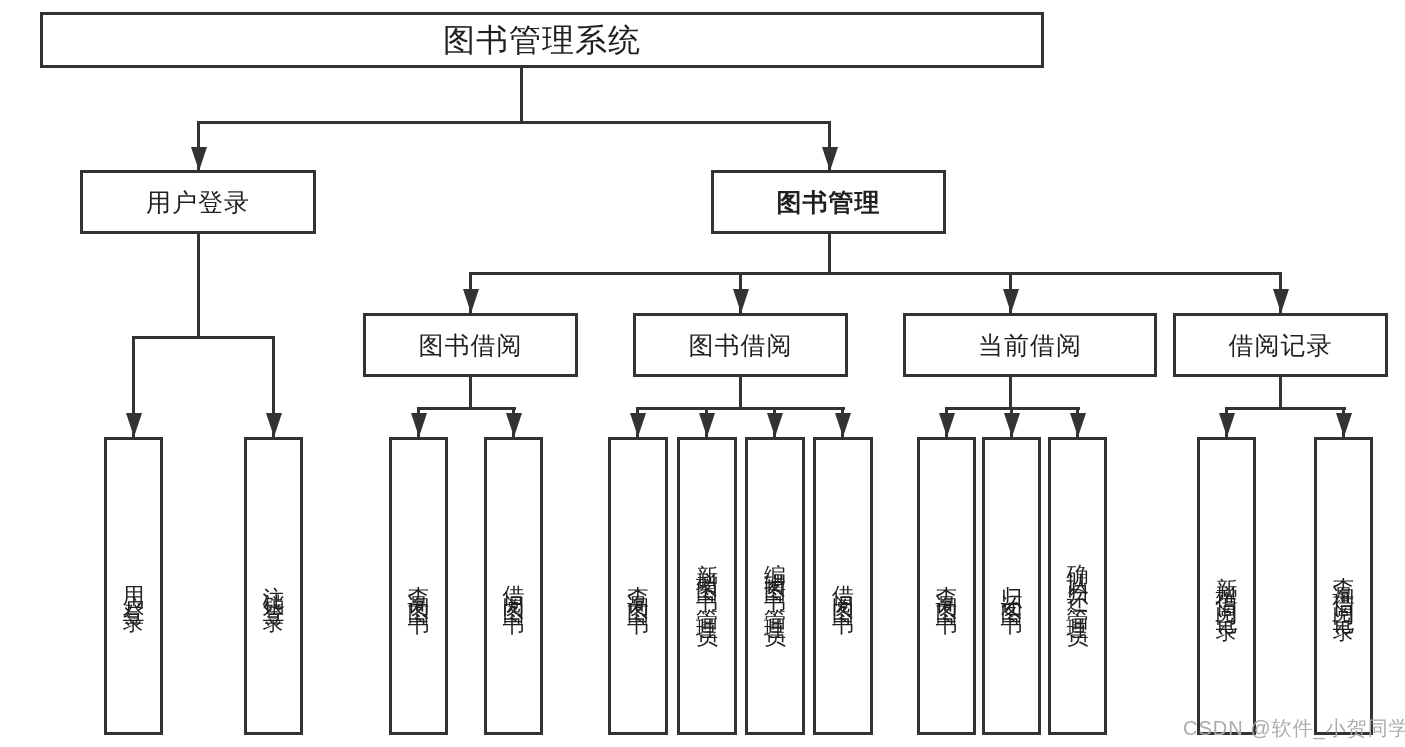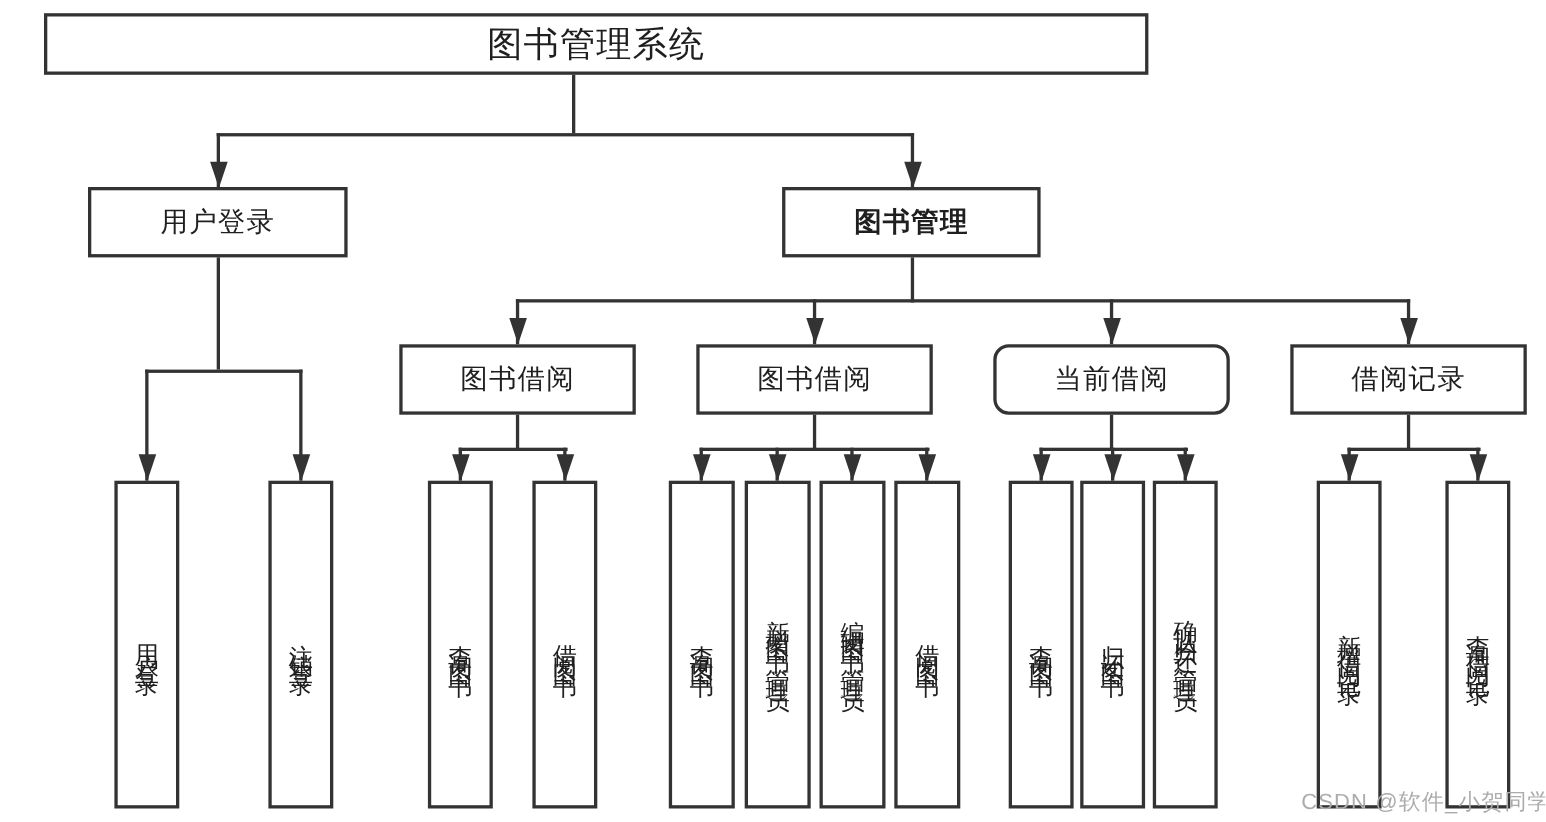--- a/index.html
+++ b/index.html
@@ -71,21 +71,21 @@
   <div class="node" style="left:711px;top:170px;width:235px;height:64px;font-weight:bold;">
     <span>图书管理</span>
   </div>
 
   <div class="node" style="left:363px;top:313px;width:215px;height:64px;">
     <span>图书借阅</span>
   </div>
   <div class="node" style="left:633px;top:313px;width:215px;height:64px;">
     <span>图书借阅</span>
   </div>
-  <div class="node" style="left:903px;top:313px;width:215px;height:64px;border-radius:14px;">
+  <div class="node" style="left:903px;top:313px;width:254px;height:64px;">
     <span>当前借阅</span>
   </div>
   <div class="node" style="left:1173px;top:313px;width:215px;height:64px;">
     <span>借阅记录</span>
   </div>
 
   <div class="node" style="left:104px;top:437px;width:59px;height:298px;">
     <span class="vtext">用户登录</span>
   </div>
   <div class="node" style="left:244px;top:437px;width:59px;height:298px;">

